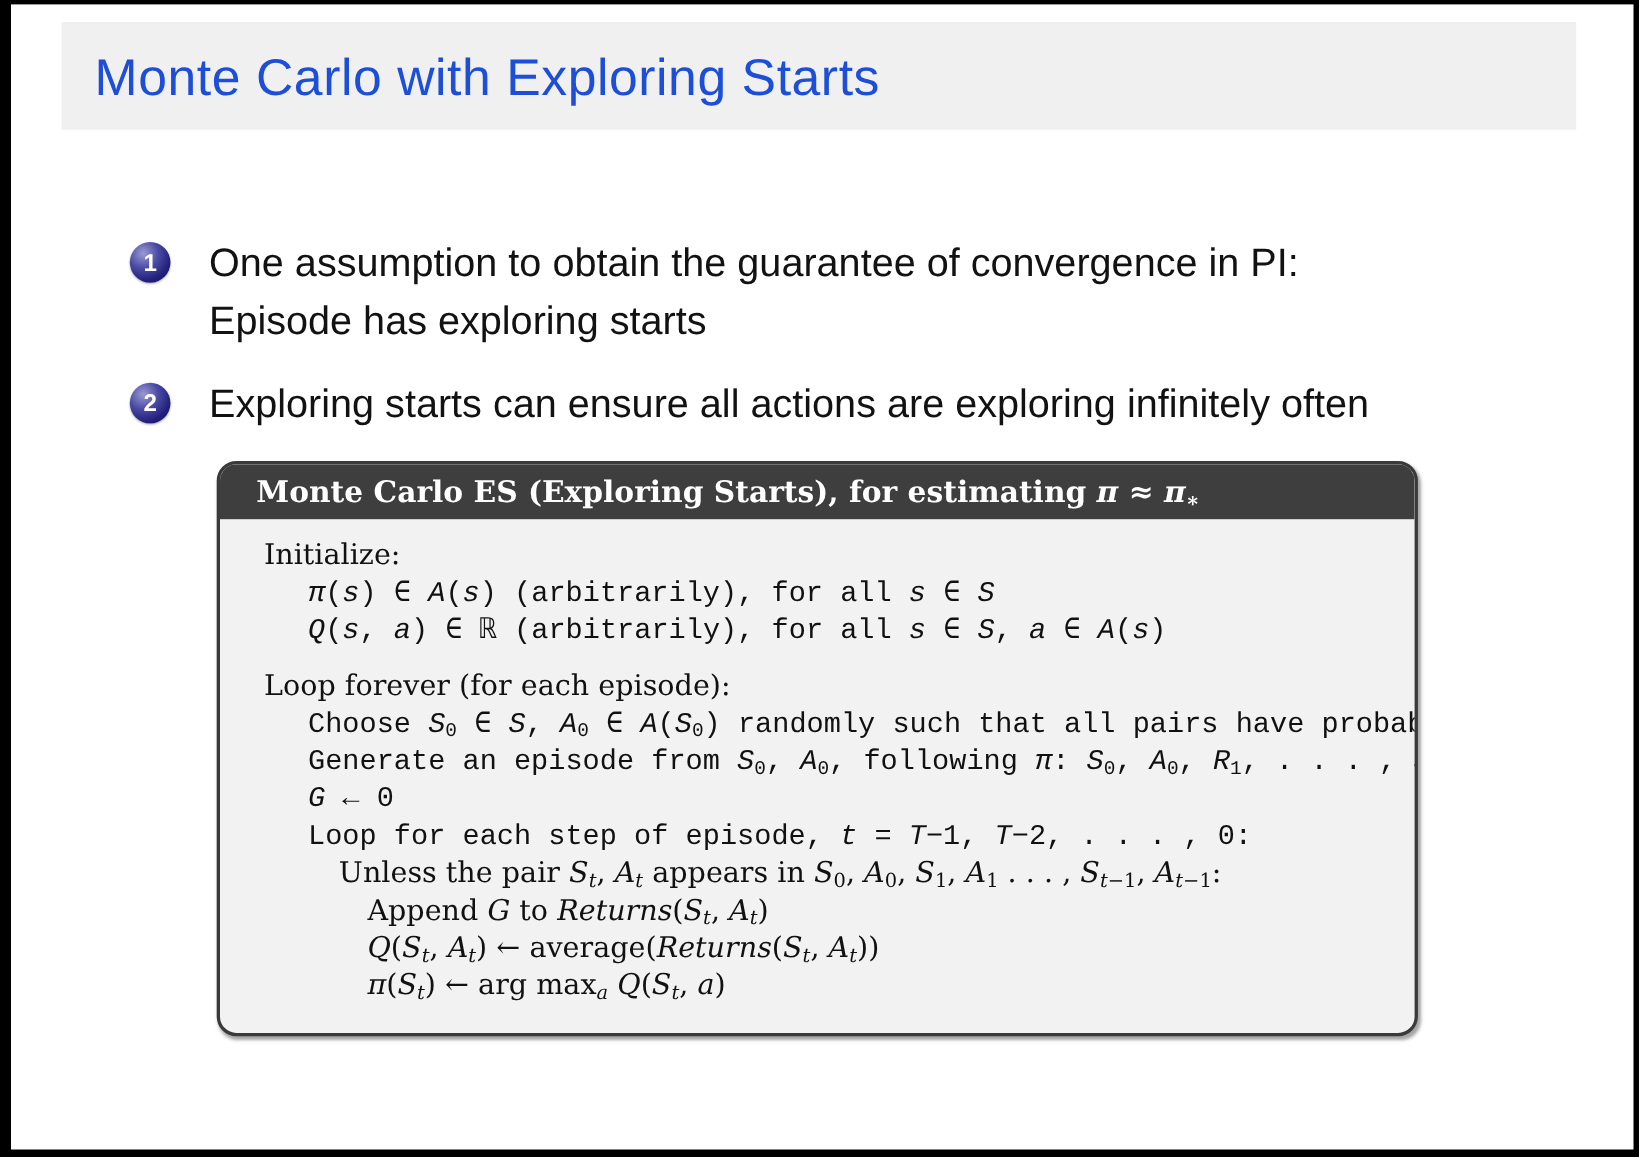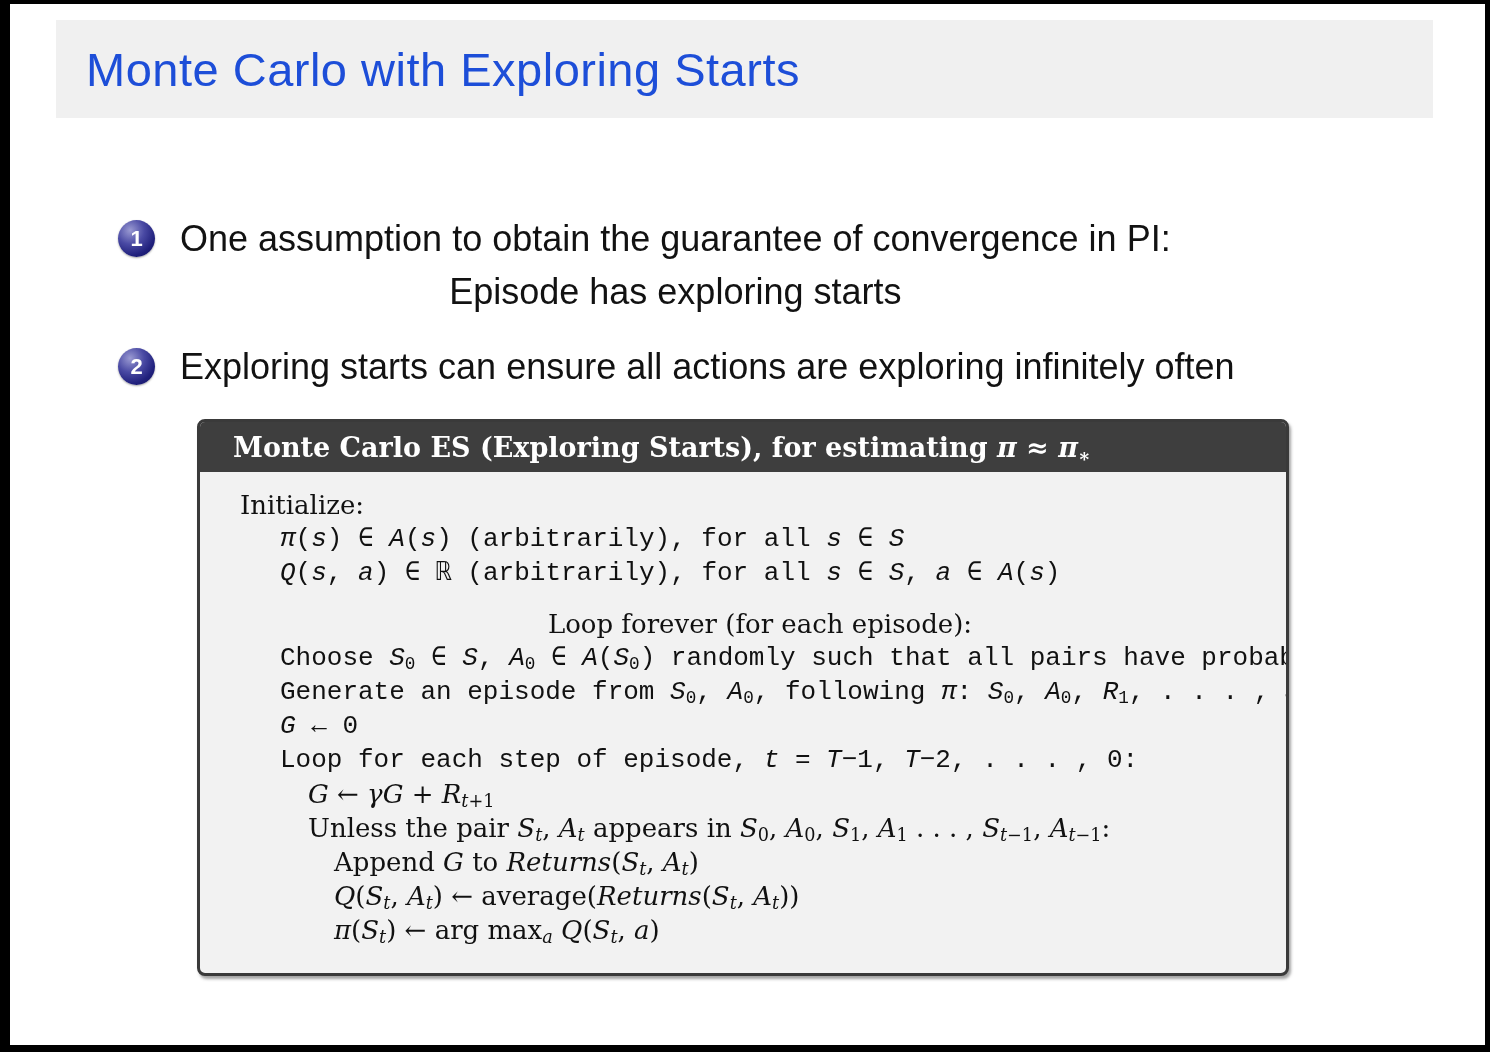--- a/index.html
+++ b/index.html
@@ -50,33 +50,32 @@
     background: radial-gradient(circle at 33% 28%, #9a9ad2 0%, #4a4aa4 38%, #20207c 70%, #12125a 100%);
     color: #ffffff;
     font-size: 22px;
     font-weight: bold;
     display: flex;
     align-items: center;
     justify-content: center;
     box-shadow: 0 1px 2px rgba(0,0,0,0.35);
   }
   .bullet-text {
-    margin-left: 25px;
+    margin-left: 35px;
     font-size: 36px;
     line-height: 53px;
     color: #121212;
-    text-align: center;
   }
   
   .algo-box {
     position: absolute;
     left: 187px; top: 415px;
     width: 1086px;
     border: 3px solid #3a3a3a;
-    border-radius: 8px;
+    border-radius: 18px;
     background: #f2f2f2;
     box-shadow: 2px 3px 3px rgba(90,90,90,0.55);
     overflow: hidden;
   }
   .algo-header {
     background: #3e3e3e;
     height: 50px;
     display: flex;
     align-items: center;
     color: #ffffff;
@@ -88,21 +87,21 @@
   .algo-body {
     padding: 16px 6px 26px 40px;
     font-family: "DejaVu Serif", "DejaVu Sans", serif;
     font-size: 26px;
     color: #111111;
   }
   .algo-line {
     line-height: 34px;
     white-space: nowrap;
   }
-  .algo-line.gap { margin-top: 17px; text-align: center; }
+  .algo-line.gap { margin-top: 17px; }
   .indent-0 { padding-left: 0; }
   .indent-1 { padding-left: 40px; font-family: Liberation Mono, monospace; }
   .indent-2 { padding-left: 68px; }
   .indent-3 { padding-left: 94px; }
   .algo-body i, .algo-header i, .algo-body .cal {
     font-style: italic;
   }
   sub {
     font-size: 0.68em;
     line-height: 0;
@@ -135,21 +134,20 @@
     </div>
     <div class="algo-body">
         <div class="algo-line indent-0">Initialize:</div>
         <div class="algo-line indent-1"><i>π</i>(<i>s</i>) ∈ <i class="cal">A</i>(<i>s</i>) (arbitrarily), for all <i>s</i> ∈ <i class="cal">S</i></div>
         <div class="algo-line indent-1"><i>Q</i>(<i>s</i>, <i>a</i>) ∈ ℝ (arbitrarily), for all <i>s</i> ∈ <i class="cal">S</i>, <i>a</i> ∈ <i class="cal">A</i>(<i>s</i>)</div>
         <div class="algo-line indent-0 gap">Loop forever (for each episode):</div>
         <div class="algo-line indent-1">Choose <i>S</i><sub>0</sub> ∈ <i class="cal">S</i>, <i>A</i><sub>0</sub> ∈ <i class="cal">A</i>(<i>S</i><sub>0</sub>) randomly such that all pairs have probability &gt; 0</div>
         <div class="algo-line indent-1">Generate an episode from <i>S</i><sub>0</sub>, <i>A</i><sub>0</sub>, following <i>π</i>:  <i>S</i><sub>0</sub>, <i>A</i><sub>0</sub>, <i>R</i><sub>1</sub>, . . . , <i>S</i><sub><i>T</i>−1</sub>, <i>A</i><sub><i>T</i>−1</sub>, <i>R</i><sub><i>T</i></sub></div>
         <div class="algo-line indent-1"><i>G</i> ← 0</div>
         <div class="algo-line indent-1">Loop for each step of episode, <i>t</i> = <i>T</i>−1, <i>T</i>−2, . . . , 0:</div>
-        <div class="algo-line indent-2"><i>G</i> ← <i>γG</i> + <i>R</i><sub><i>t</i>+1</sub></div>
         <div class="algo-line indent-2">Unless the pair <i>S</i><sub><i>t</i></sub>, <i>A</i><sub><i>t</i></sub> appears in <i>S</i><sub>0</sub>, <i>A</i><sub>0</sub>, <i>S</i><sub>1</sub>, <i>A</i><sub>1</sub> . . . , <i>S</i><sub><i>t</i>−1</sub>, <i>A</i><sub><i>t</i>−1</sub>:</div>
         <div class="algo-line indent-3">Append <i>G</i> to <i>Returns</i>(<i>S</i><sub><i>t</i></sub>, <i>A</i><sub><i>t</i></sub>)</div>
         <div class="algo-line indent-3"><i>Q</i>(<i>S</i><sub><i>t</i></sub>, <i>A</i><sub><i>t</i></sub>) ← average(<i>Returns</i>(<i>S</i><sub><i>t</i></sub>, <i>A</i><sub><i>t</i></sub>))</div>
         <div class="algo-line indent-3"><i>π</i>(<i>S</i><sub><i>t</i></sub>) ← arg max<sub><i>a</i></sub> <i>Q</i>(<i>S</i><sub><i>t</i></sub>, <i>a</i>)</div>
       </div>
   </div>
 
 </div>
 
 </body></html>

